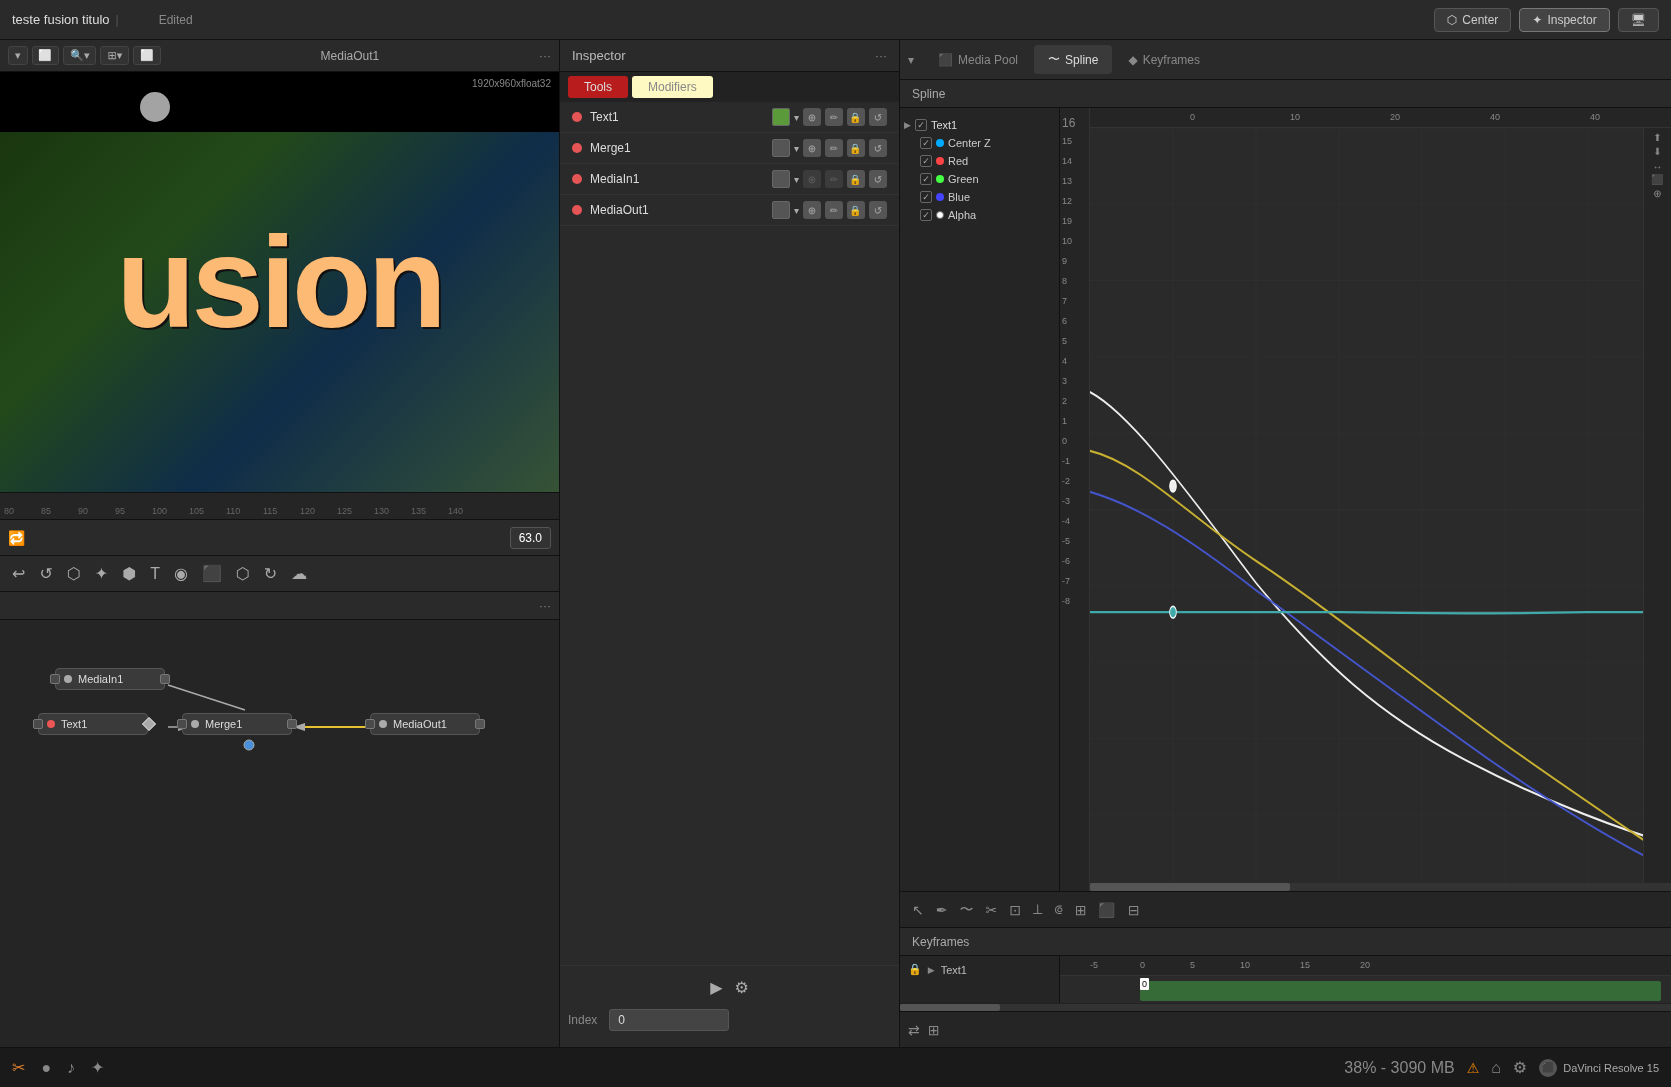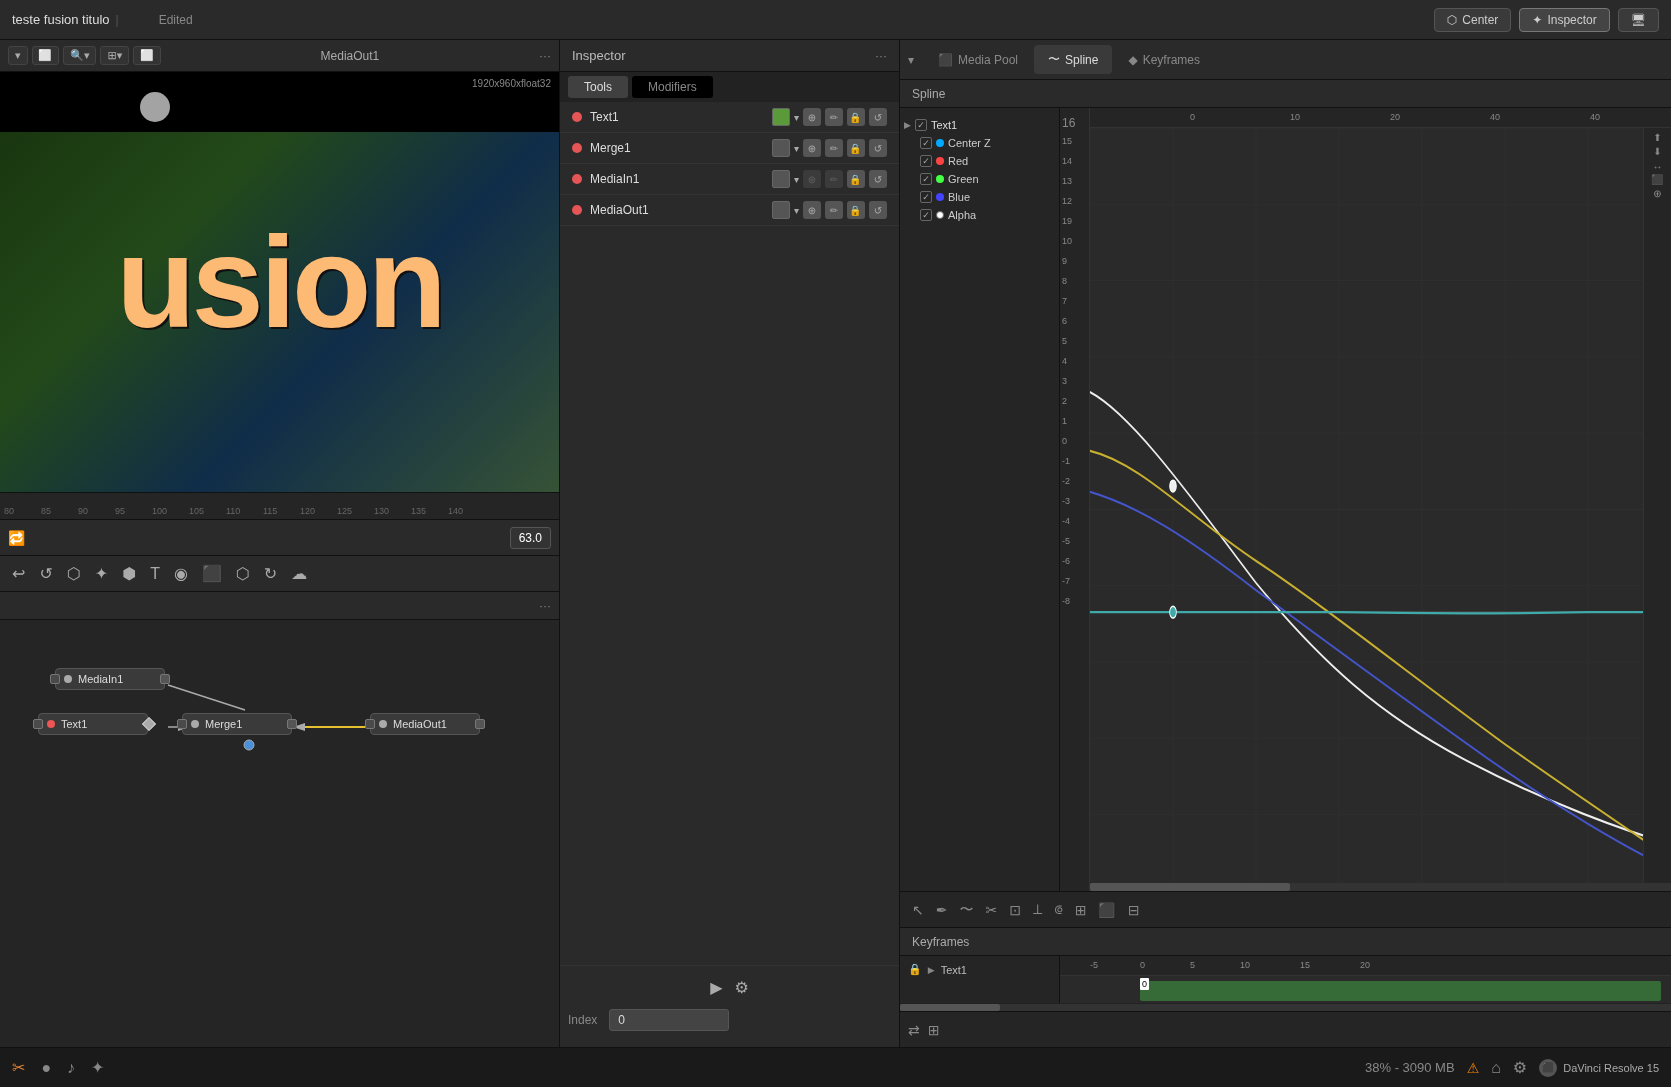--- a/index.html
+++ b/index.html
@@ -318,24 +318,24 @@
       background: #222;
       padding: 4px 8px;
       gap: 4px;
     }
     .inspector-tab {
       padding: 4px 16px;
       border-radius: 3px;
       cursor: pointer;
       font-size: 12px;
       color: #888;
-      background: #000000;
+      background: #fef9c3;
     }
     .inspector-tab.active {
-      background: #404040;
+      background: #b91c1c;
       color: #ddd;
     }
     
     .node-list {
       flex: 1;
       overflow-y: auto;
     }
     .node-list-item {
       display: flex;
       align-items: center;
@@ -638,21 +638,21 @@
     }
     .bottom-bar-icon.active { color: #e08030; }
     .bottom-bar-right {
       margin-left: auto;
       display: flex;
       align-items: center;
       gap: 12px;
     }
     .bottom-status {
       color: #888;
-      font-size: 13px;
+      font-size: 16px;
     }
     .bottom-warning {
       color: #ff8c00;
       font-size: 14px;
     }
     .bottom-home { color: #888; cursor: pointer; font-size: 16px; }
     .bottom-settings { color: #888; cursor: pointer; font-size: 16px; }
     .bottom-logo {
       display: flex;
       align-items: center;

